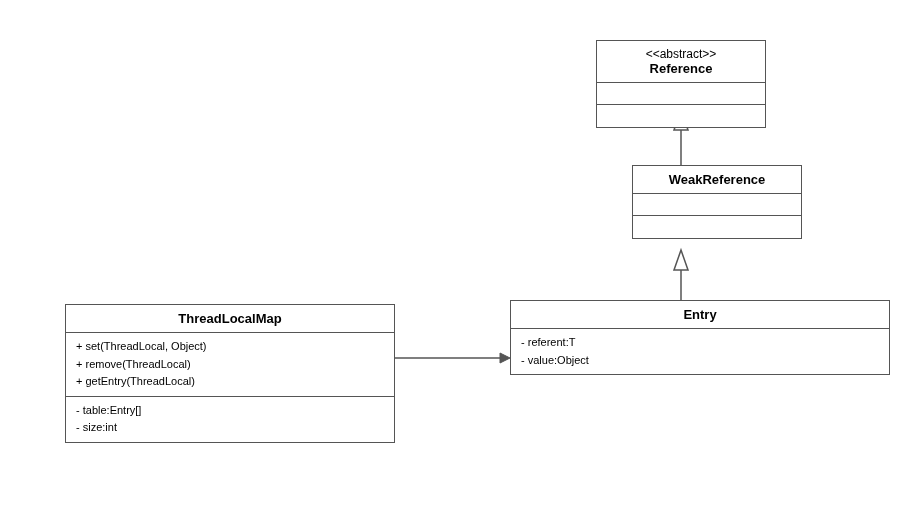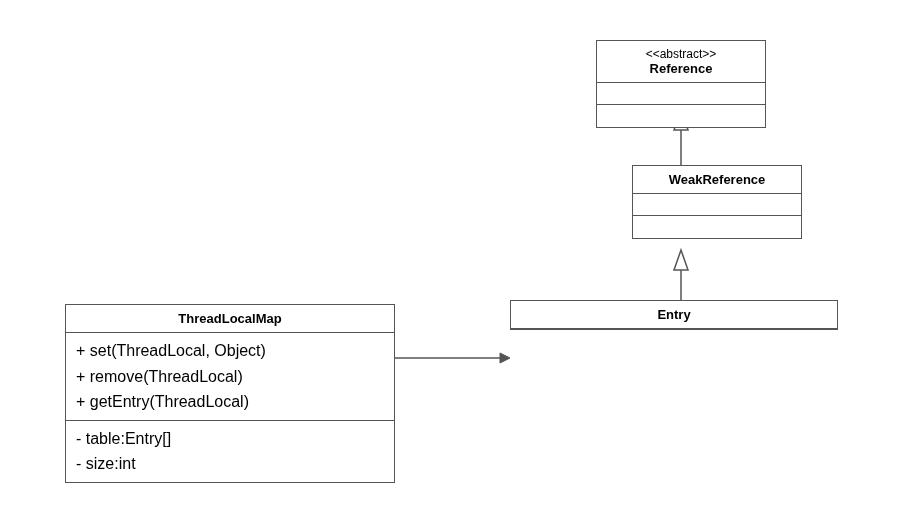--- a/index.html
+++ b/index.html
@@ -36,21 +36,21 @@
       font-size: 13px;
       font-weight: bold;
     }
     .uml-box-header .stereotype {
       font-size: 12px;
       font-weight: normal;
       display: block;
     }
     .uml-box-section {
       padding: 5px 10px;
-      font-size: 16px;
+      font-size: 11px;
       line-height: 1.6;
       border-bottom: 1.5px solid #555;
     }
     .uml-box-section:last-child {
       border-bottom: none;
     }
     
     .box-reference {
       left: 596px;
       top: 40px;
@@ -60,21 +60,21 @@
     .box-weakreference {
       left: 596px;
       top: 165px;
       width: 170px;
       margin-left: 36px;
     }
     
     .box-entry {
       left: 510px;
       top: 300px;
-      width: 328px;
+      width: 380px;
     }
     
     .box-threadlocalmap {
       left: 65px;
       top: 280px;
       width: 330px;
       margin-top: 24px;
     }
   </style>
 </head>
@@ -110,20 +110,24 @@
       <span>WeakReference</span>
     </div>
     <div class="uml-box-section" style="min-height:22px;"></div>
     <div class="uml-box-section" style="min-height:22px;"></div>
   </div>
 
   <div class="uml-box box-entry">
     <div class="uml-box-header">
       <span>Entry</span>
     </div>
+    <div class="uml-box-section">
+      <div>- referent:T</div>
+      <div>- value:Object</div>
+    </div>
   </div>
 
   <div class="uml-box box-threadlocalmap">
     <div class="uml-box-header">
       <span>ThreadLocalMap</span>
     </div>
     <div class="uml-box-section">
       <div>+ set(ThreadLocal, Object)</div>
       <div>+ remove(ThreadLocal)</div>
       <div>+ getEntry(ThreadLocal)</div>

